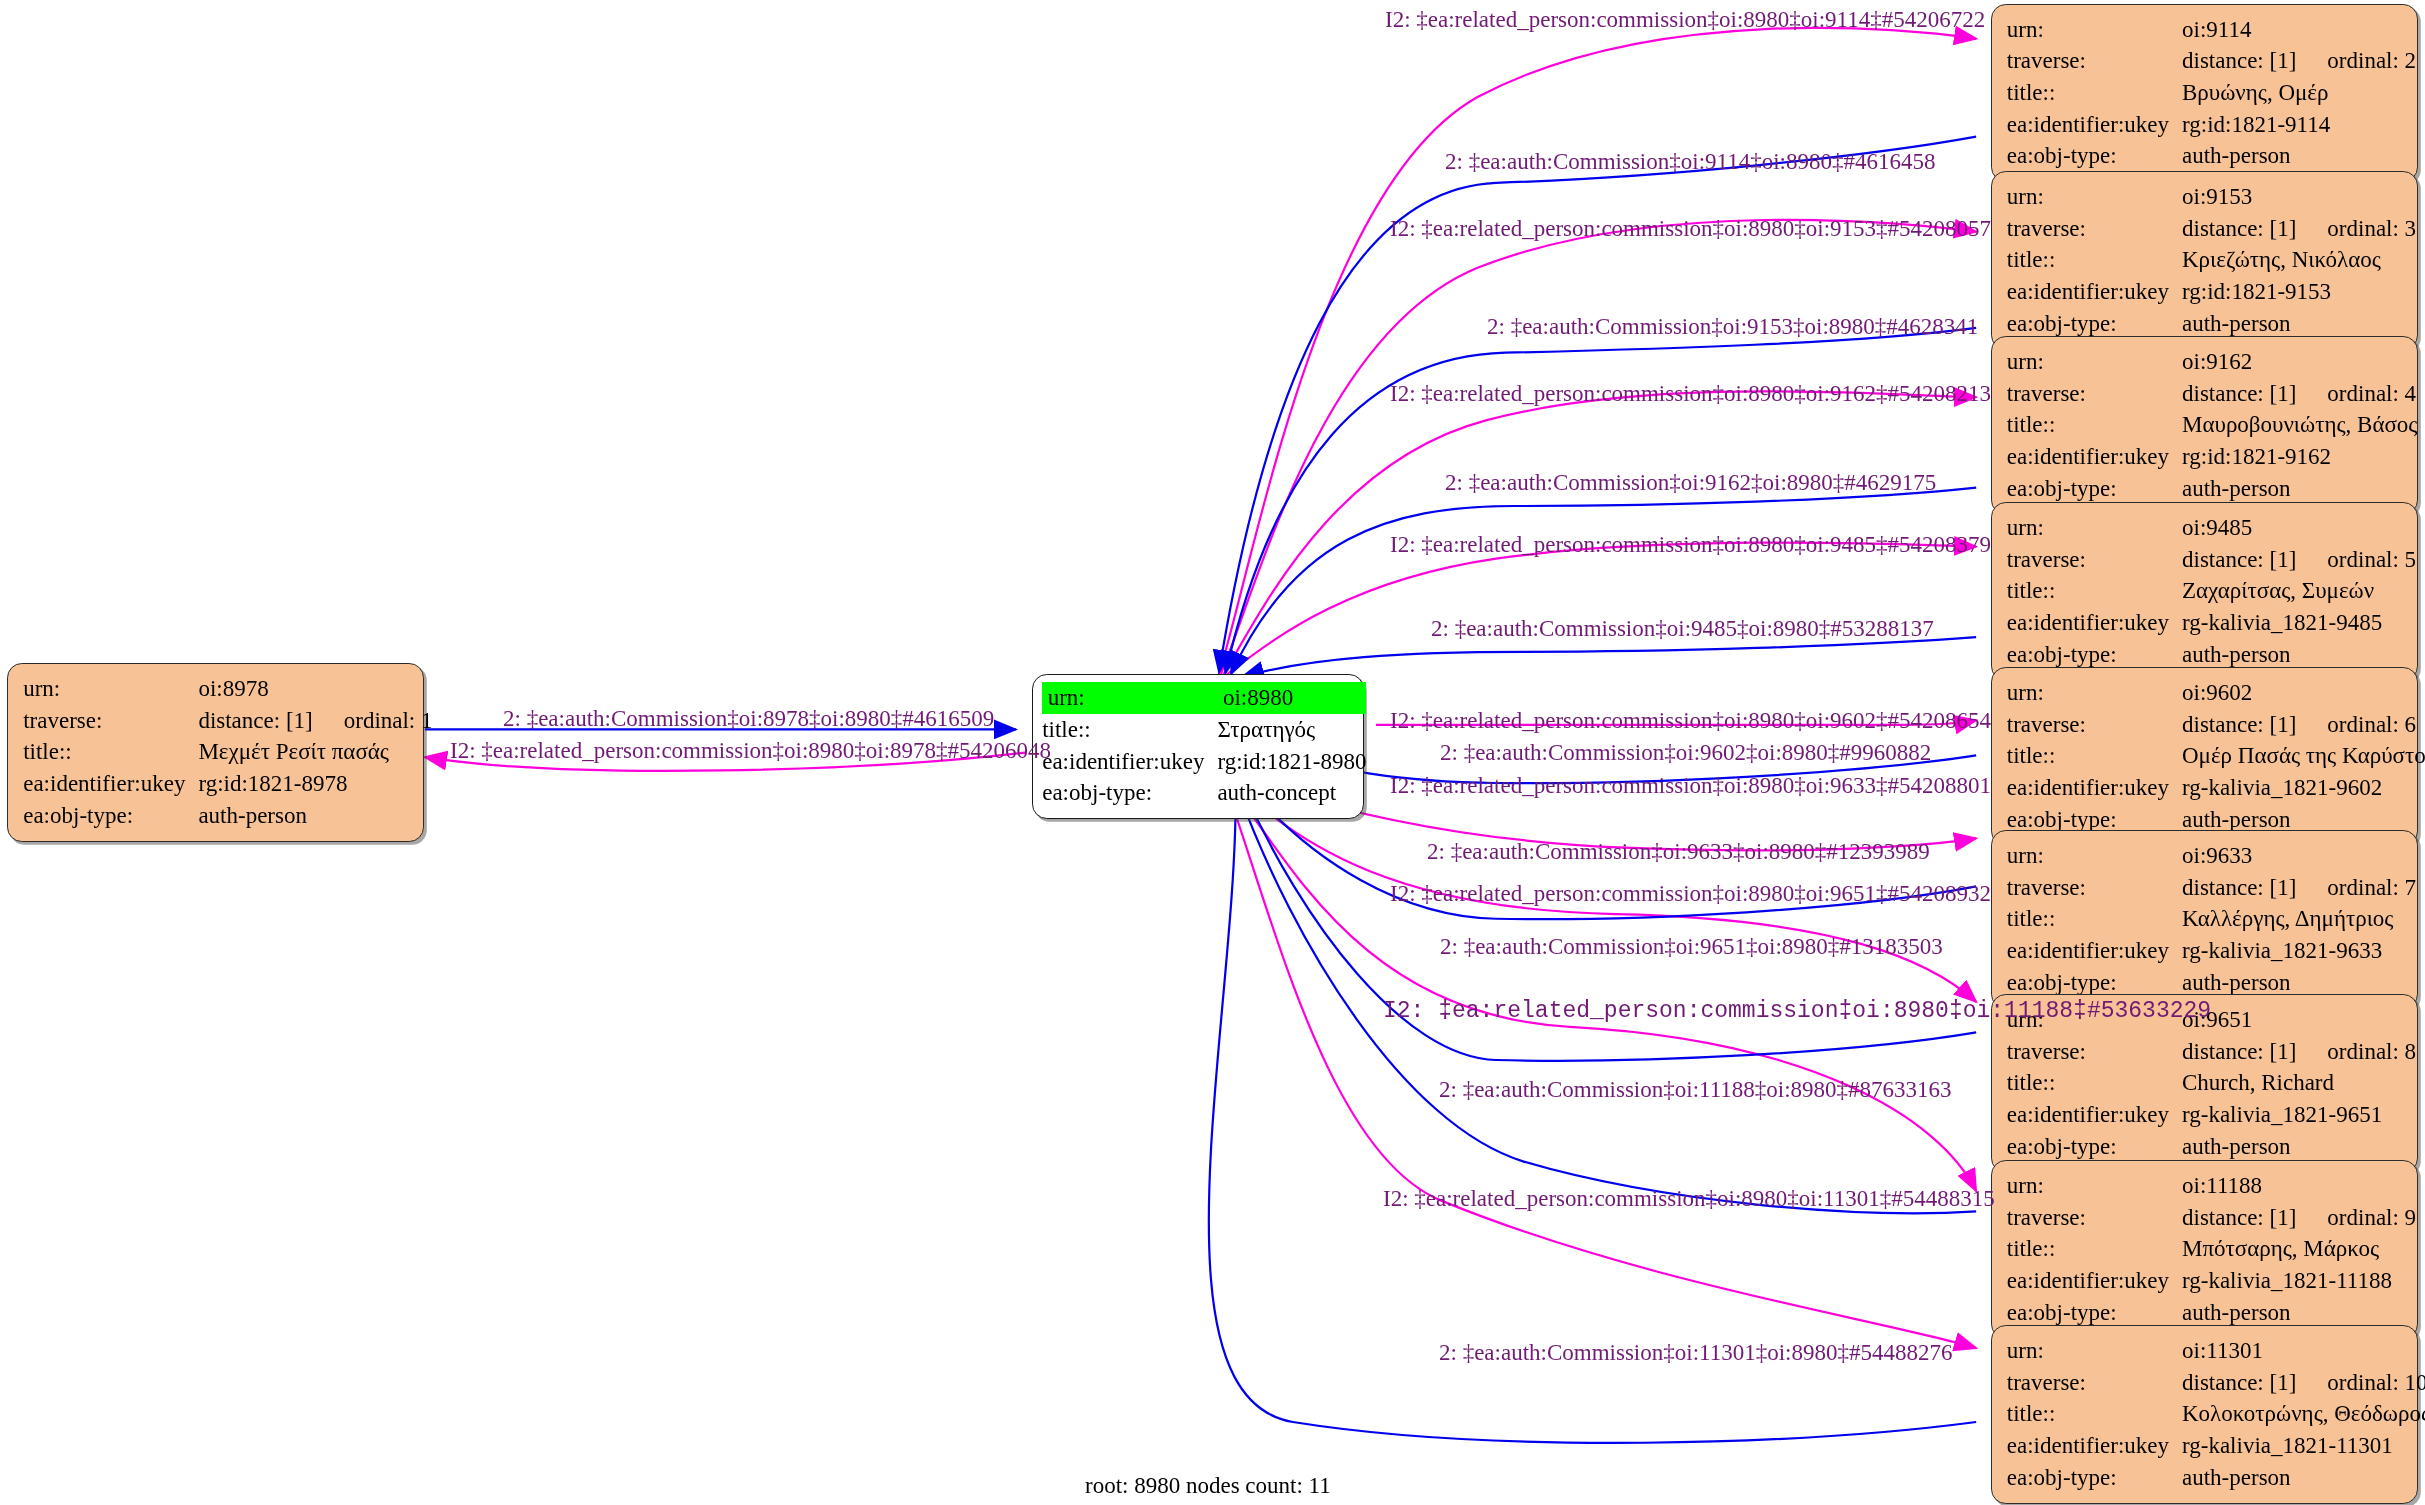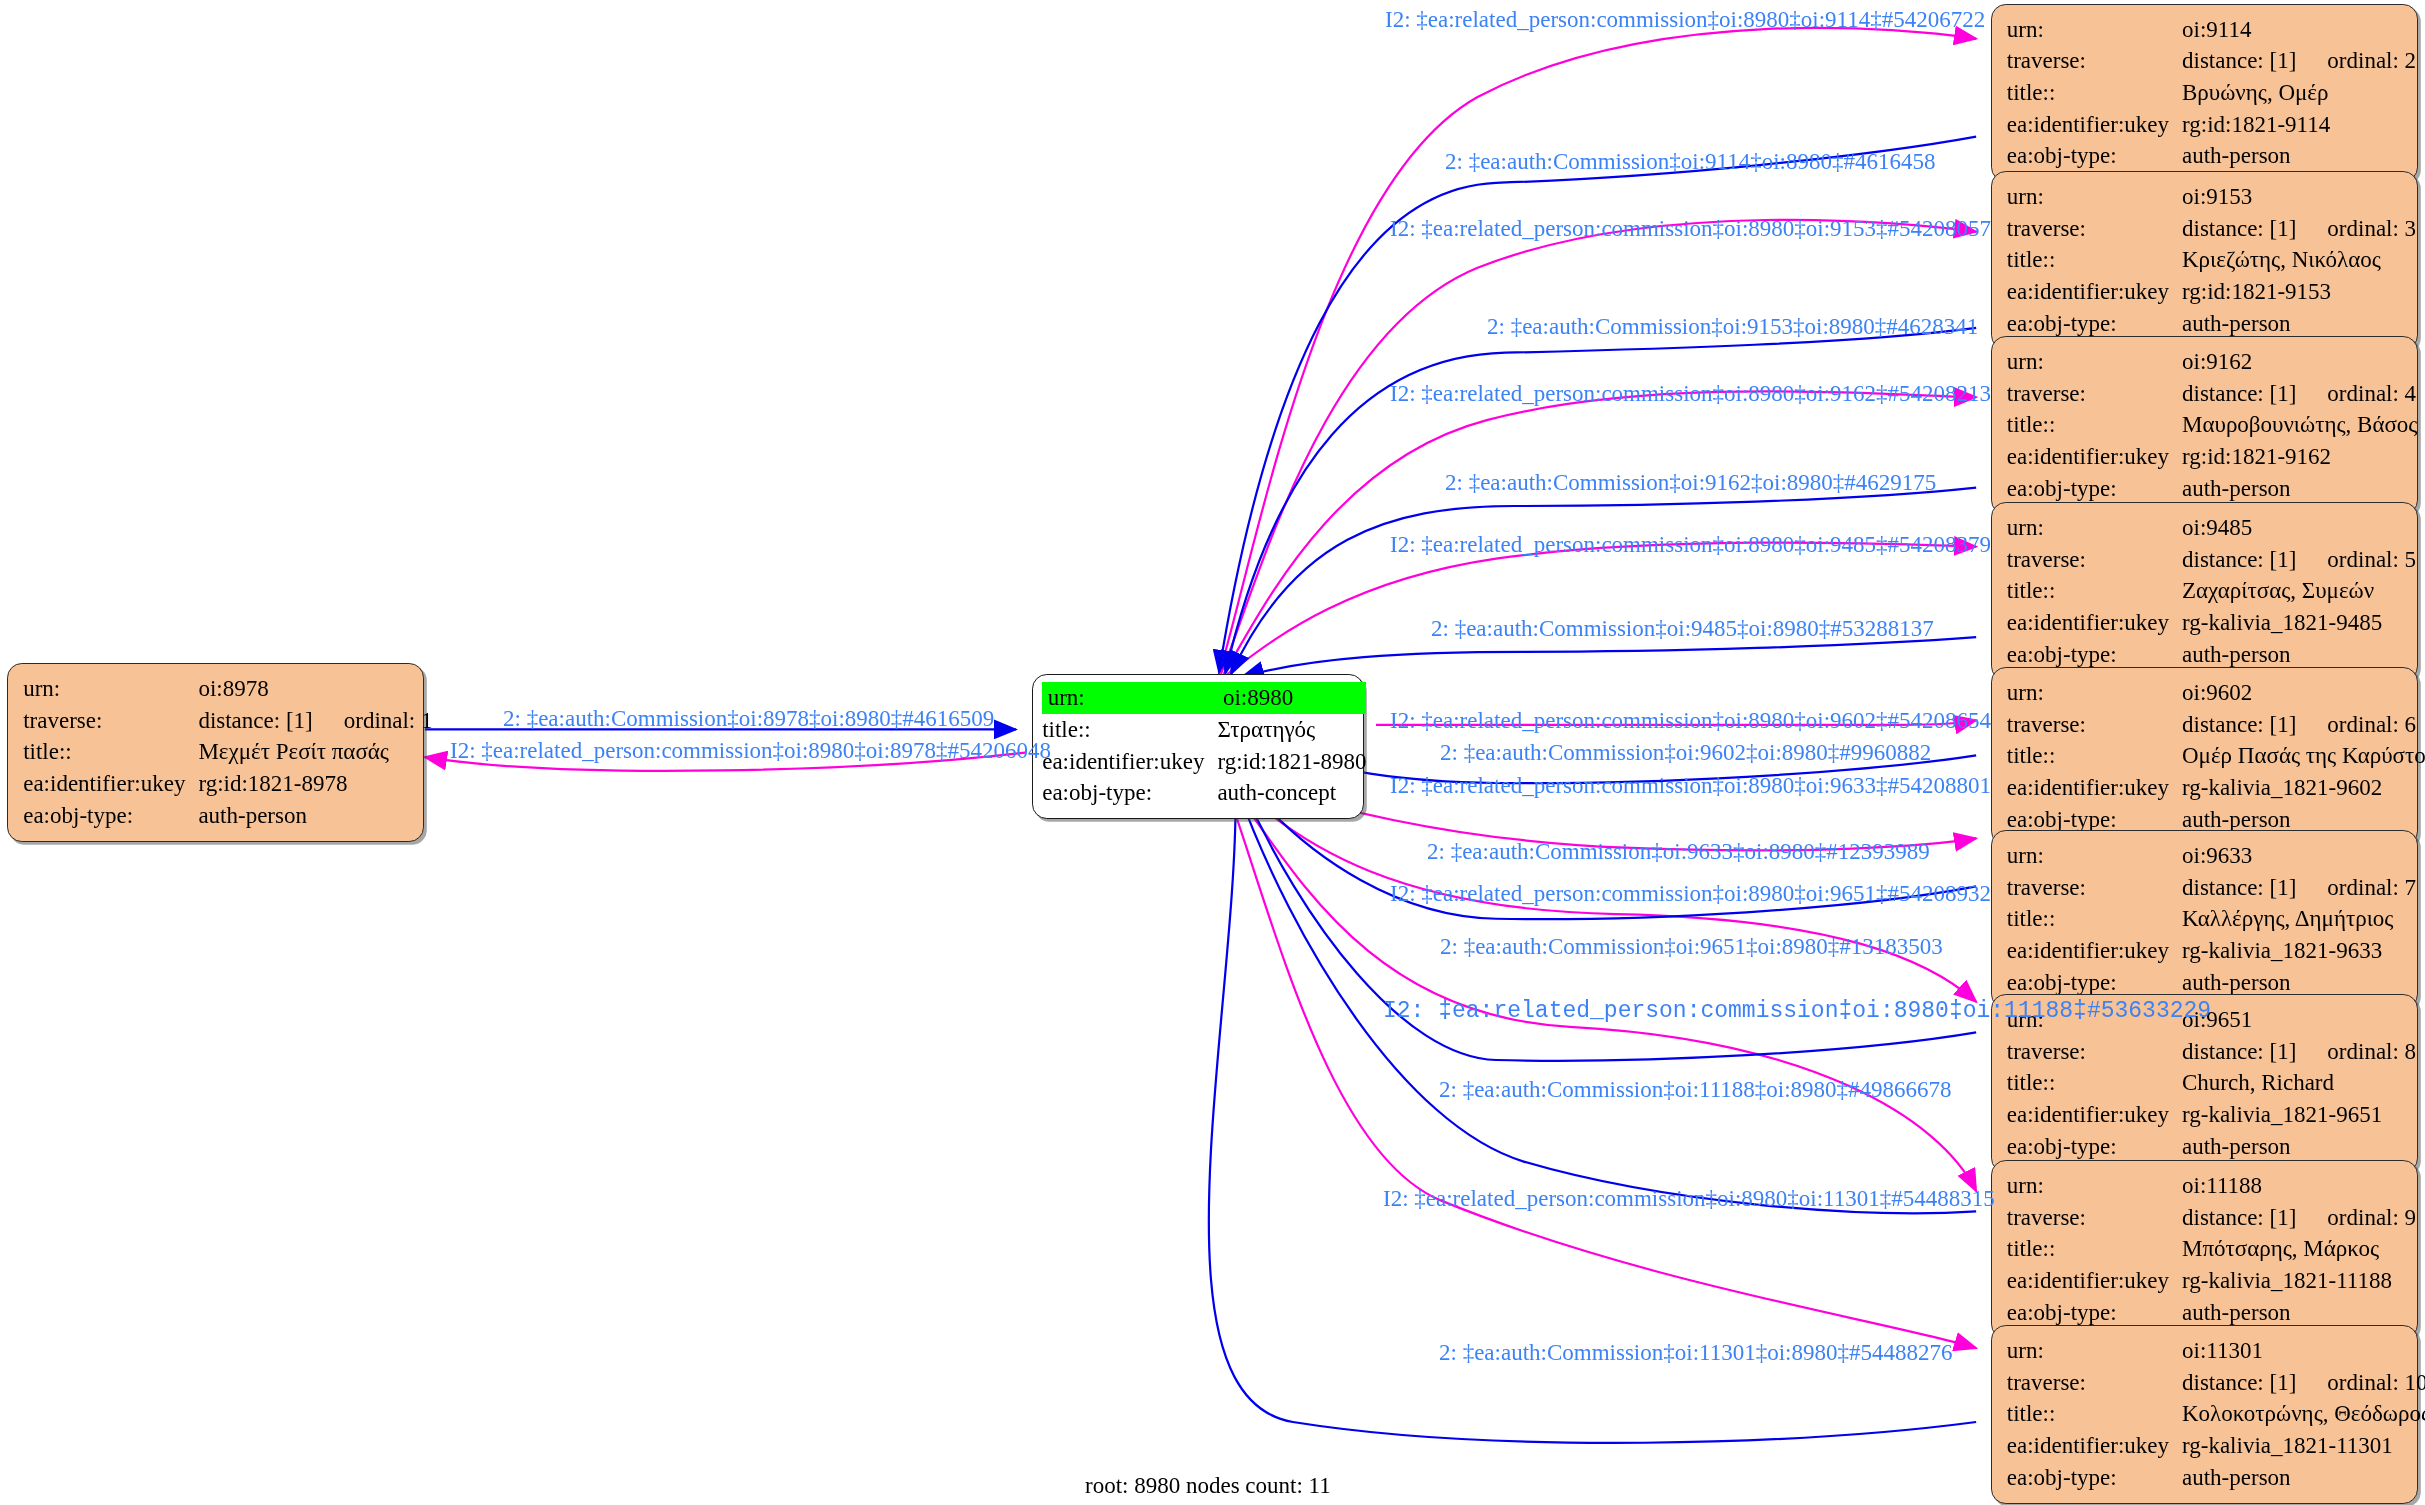--- a/index.html
+++ b/index.html
@@ -61,21 +61,21 @@
     padding-left: 5.5px;
     padding-right: 23px;
   }
   .node.root td.k.hl { padding-right: 74px; }
   .node .trav-dist { padding-right: 31px; }
   .root-spacer { width: 5.5px; }
 
   .edge-label {
     position: absolute;
     font-size: 23px;
-    color: #3b82f6;
+    color: #701a75;
     white-space: nowrap;
     z-index: 6;
     background: transparent;
     line-height: 1;
   }
   .caption {
     position: absolute;
     font-size: 23px;
     color: #000000;
     white-space: nowrap;
@@ -438,21 +438,21 @@
   <div class="edge-label" style="left:1390px; top:709px;">I2: ‡ea:related_person:commission‡oi:8980‡oi:9602‡#54208654</div>
   <div class="edge-label" style="left:1440px; top:741px;">2: ‡ea:auth:Commission‡oi:9602‡oi:8980‡#9960882</div>
 
   <div class="edge-label" style="left:1390px; top:774px;">I2: ‡ea:related_person:commission‡oi:8980‡oi:9633‡#54208801</div>
   <div class="edge-label" style="left:1427px; top:840px;">2: ‡ea:auth:Commission‡oi:9633‡oi:8980‡#12393989</div>
 
   <div class="edge-label" style="left:1390px; top:882px;">I2: ‡ea:related_person:commission‡oi:8980‡oi:9651‡#54208932</div>
   <div class="edge-label" style="left:1440px; top:935px;">2: ‡ea:auth:Commission‡oi:9651‡oi:8980‡#13183503</div>
 
   <div class="edge-label" style="left:1383px; top:1000px;font-family:Liberation Mono, monospace;">I2: ‡ea:related_person:commission‡oi:8980‡oi:11188‡#53633229</div>
-  <div class="edge-label" style="left:1439px; top:1078px;">2: ‡ea:auth:Commission‡oi:11188‡oi:8980‡#49866678</div>
+  <div class="edge-label" style="left:1439px; top:1078px;">2: ‡ea:auth:Commission‡oi:11188‡oi:8980‡#87633163</div>
 
   <div class="edge-label" style="left:1383px; top:1187px;">I2: ‡ea:related_person:commission‡oi:8980‡oi:11301‡#54488315</div>
   <div class="edge-label" style="left:1439px; top:1341px;">2: ‡ea:auth:Commission‡oi:11301‡oi:8980‡#54488276</div>
 
   <div class="edge-label" style="left:503px; top:707px;">2: ‡ea:auth:Commission‡oi:8978‡oi:8980‡#4616509</div>
   <div class="edge-label" style="left:450px; top:739px;">I2: ‡ea:related_person:commission‡oi:8980‡oi:8978‡#54206048</div>
 
   <div class="caption" style="left:1085px; top:1473px;">root: 8980 nodes count: 11</div>
 
 </div>

